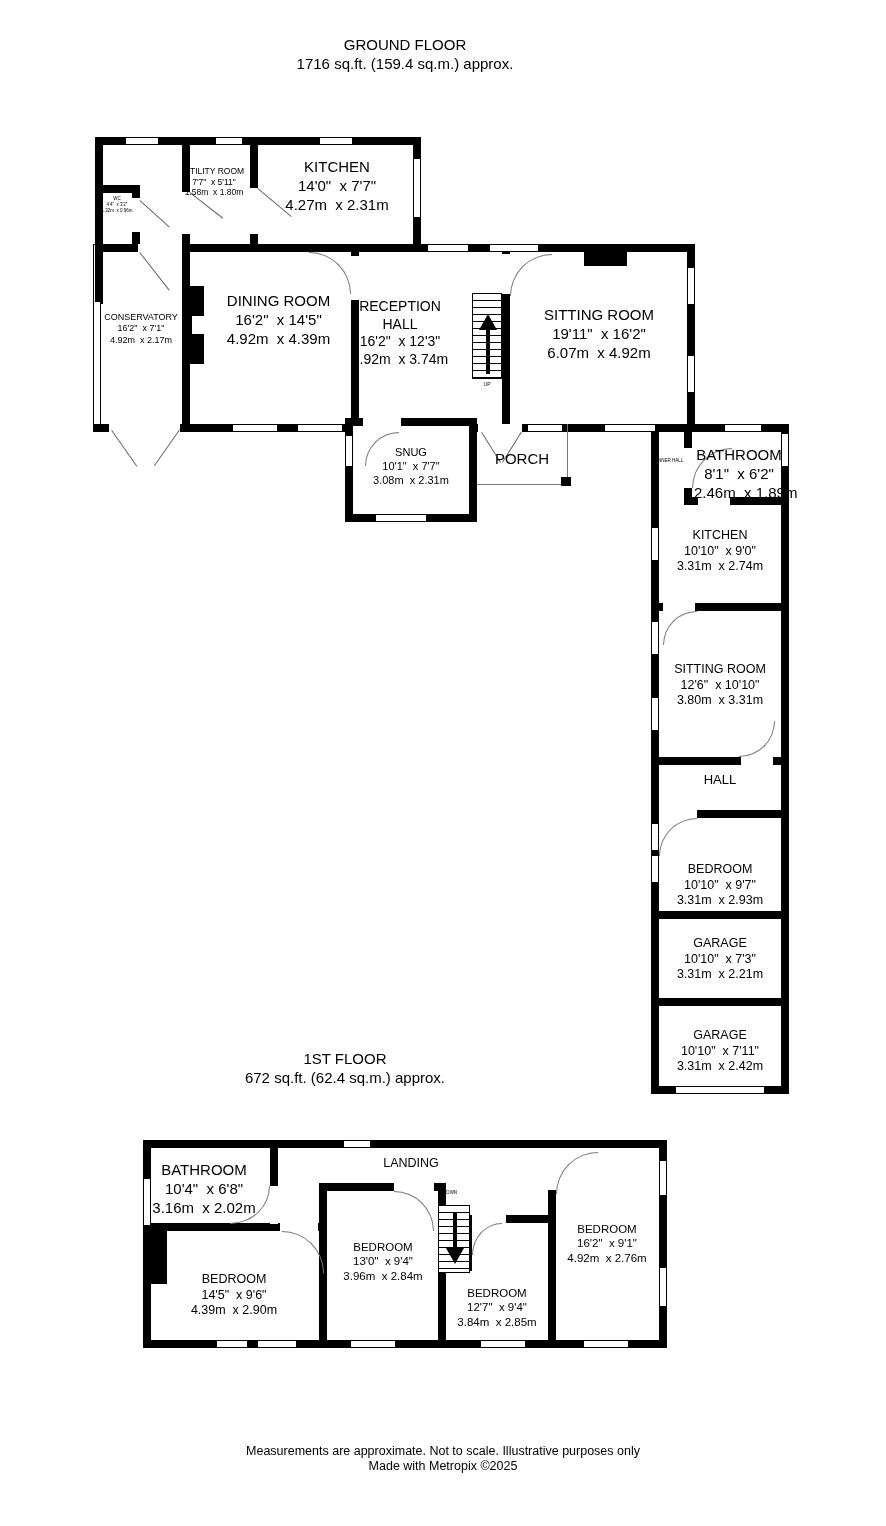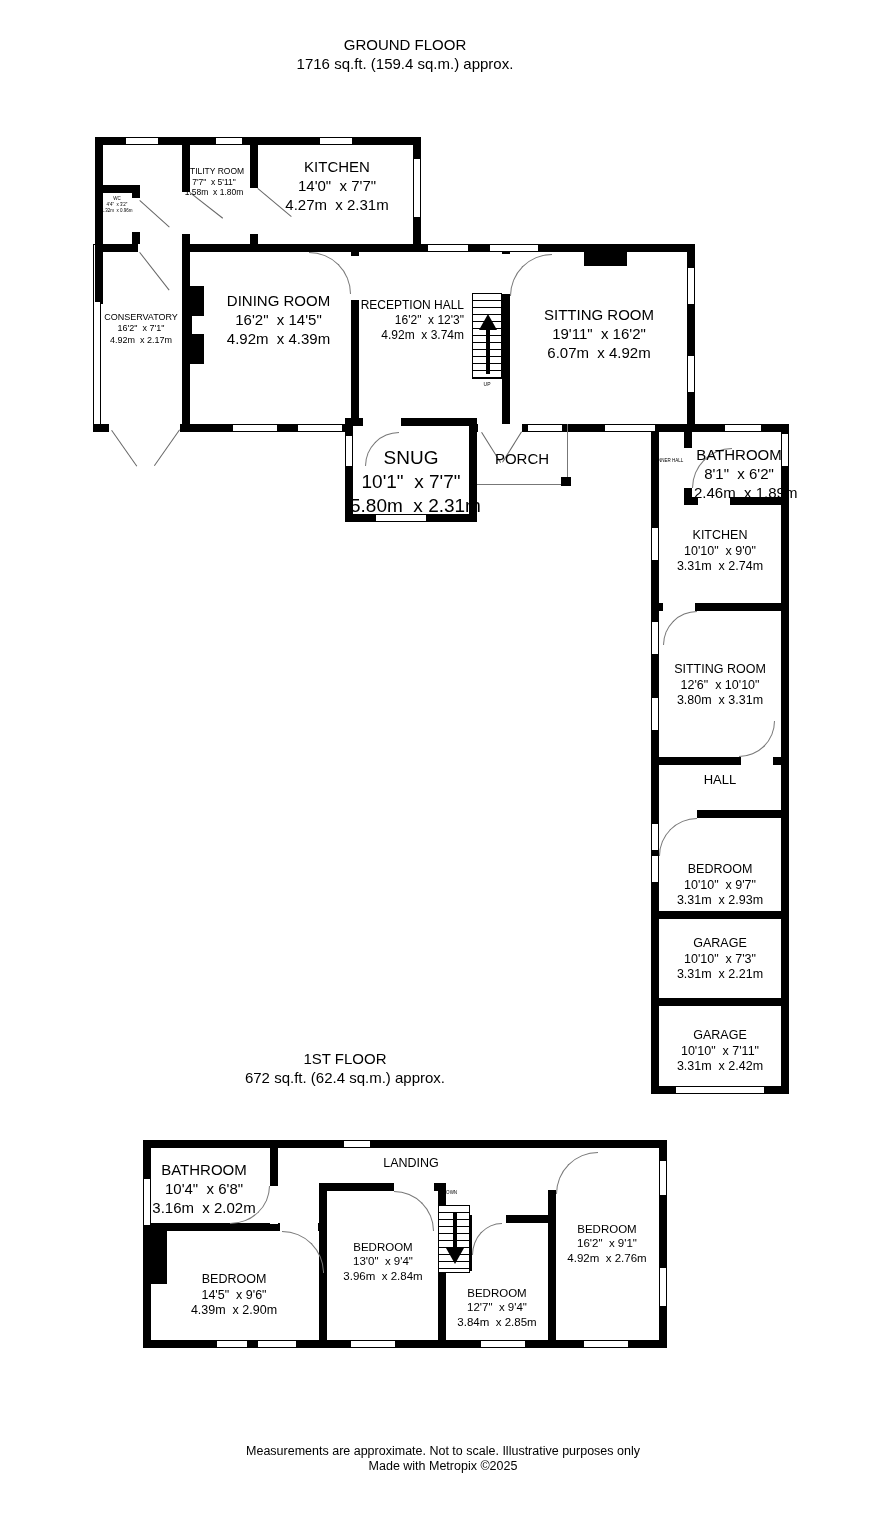--- a/index.html
+++ b/index.html
@@ -161,34 +161,34 @@
   <div class="lbl" style="left:97px;top:312px;width:88px;font-size:9px;">
     <div>CONSERVATORY</div>
     <div class="dm">16'2"  x 7'1"</div>
     <div class="dm">4.92m  x 2.17m</div>
   </div>
   <div class="lbl big" style="left:196px;top:292px;width:165px;">
     <div>DINING ROOM</div>
     <div class="dm">16'2"  x 14'5"</div>
     <div class="dm">4.92m  x 4.39m</div>
   </div>
-  <div class="lbl" style="left:352px;top:298px;width:112px;font-size:12px;text-align:right;">
+  <div class="lbl" style="left:344px;top:298px;width:112px;font-size:14px;">
     <div>RECEPTION HALL</div>
     <div class="dm">16'2"  x 12'3"</div>
     <div class="dm">4.92m  x 3.74m</div>
   </div>
   <div class="lbl big" style="left:508px;top:306px;width:182px;">
     <div>SITTING ROOM</div>
     <div class="dm">19'11"  x 16'2"</div>
     <div class="dm">6.07m  x 4.92m</div>
   </div>
-  <div class="lbl" style="left:350px;top:446px;width:122px;font-size:19px;">
+  <div class="lbl" style="left:350px;top:446px;width:122px;font-size:11px;">
     <div>SNUG</div>
     <div class="dm">10'1"  x 7'7"</div>
-    <div class="dm">5.80m  x 2.31m</div>
+    <div class="dm">3.08m  x 2.31m</div>
   </div>
   <div class="lbl" style="left:480px;top:450px;width:84px;font-size:15px;">
     <div>PORCH</div>
   </div>
   <div class="lbl tiny" style="left:650px;top:458px;width:40px;">
     <div>INNER HALL</div>
   </div>
   <div class="lbl sm" style="left:694px;top:446px;width:90px;">
     <div>BATHROOM</div>
     <div class="dm">8'1"  x 6'2"</div>

